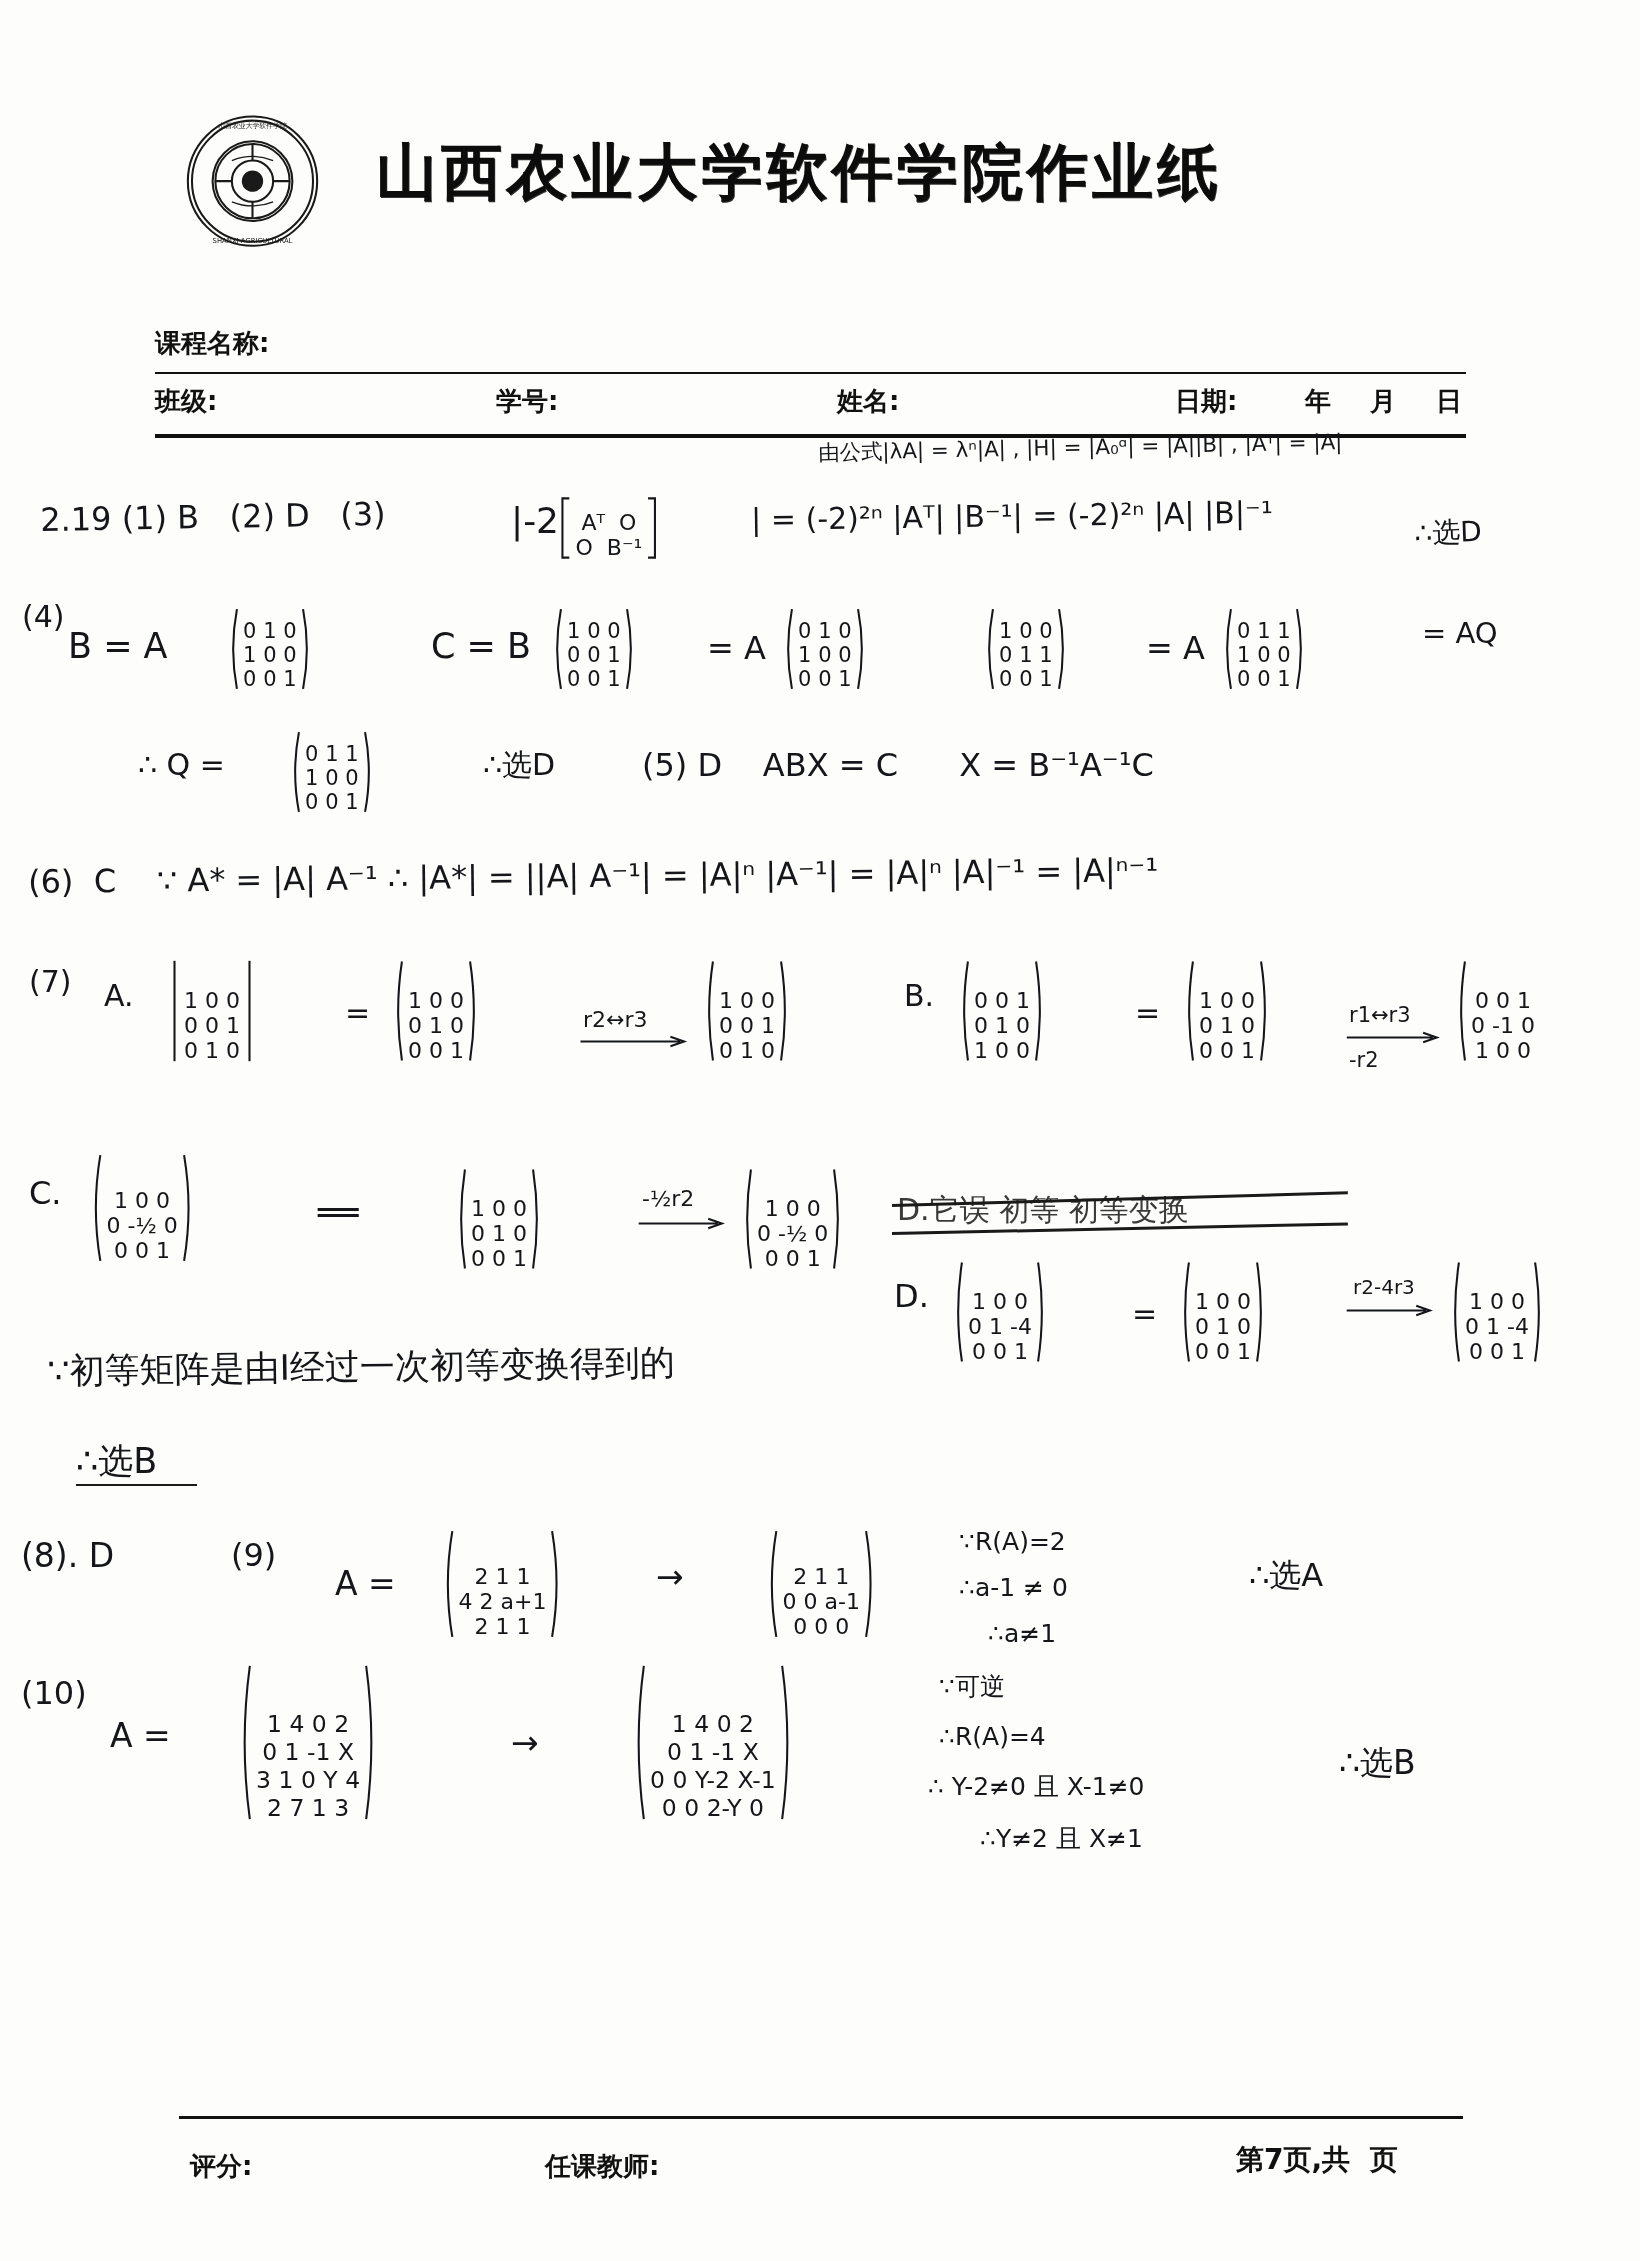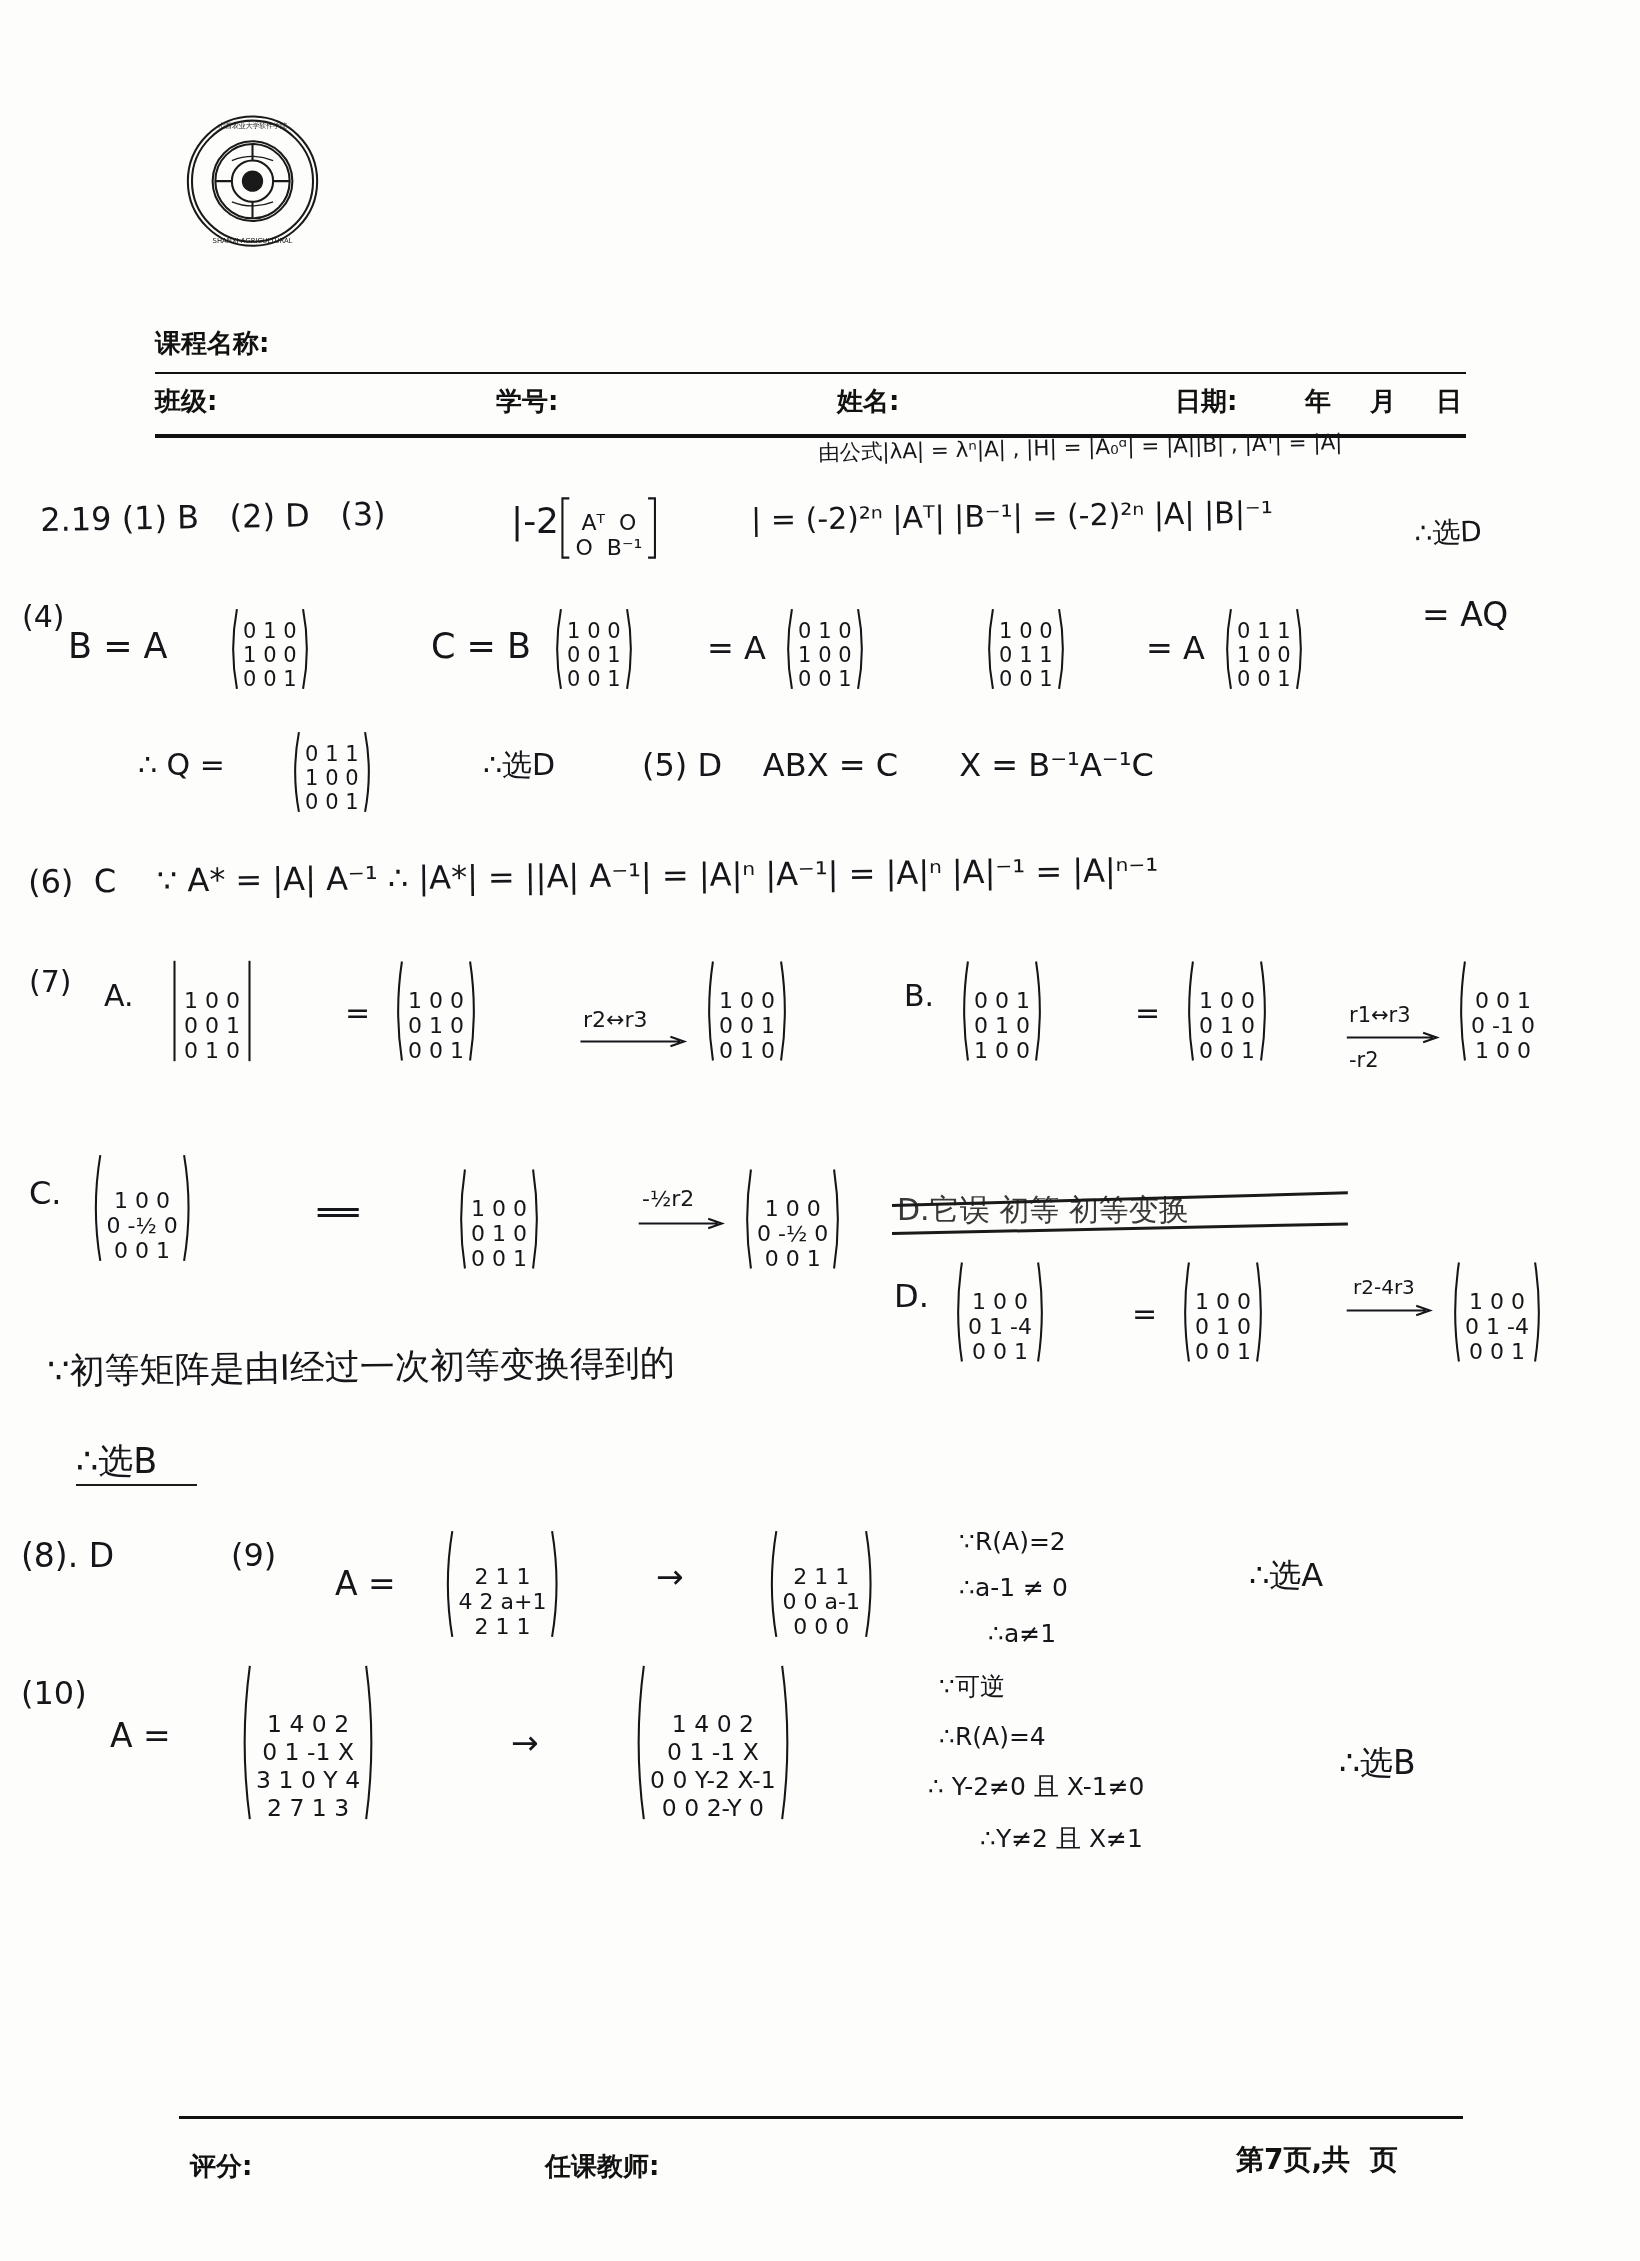--- a/index.html
+++ b/index.html
@@ -163,20 +163,21 @@
           <path d="M125 48 L125 72 M125 132 L125 156 M71 102 L95 102 M155 102 L179 102"></path>
           <path d="M95 72 Q125 60 155 72" stroke-width="2"></path>
           <path d="M95 132 Q125 144 155 132" stroke-width="2"></path>
         </g>
         <g fill="#1a1a1a" font-family="DejaVu Sans, sans-serif" font-size="10">
           <text x="125" y="24" text-anchor="middle">山西农业大学软件学院</text>
           <text x="125" y="192" text-anchor="middle">SHANXI AGRICULTURAL</text>
         </g>
       </svg>
     </div>
+    <div class="school-title">山西农业大学软件学院作业纸</div>
   </div>
 
   <div class="form-area">
 
     <div class="form-row">
       <div class="flabel" style="left:155px; top:29px;">课程名称:</div>
       <div class="rule" style="left:155px; top:75px; width:1311px;"></div>
     </div>
 
     <div class="form-row">
@@ -287,21 +288,21 @@
       <div class="rows">
         <div>0 1 1</div>
         <div>1 0 0</div>
         <div>0 0 1</div>
       </div>
       <svg class="brk" width="11" height="84" viewBox="0 0 16 122">
         <path d="M3 3 Q14 61 3 119" fill="none" stroke="#15161a" stroke-width="3"></path>
       </svg>
     </div>
 
-    <div class="hw" style="left:1422px; top:598px; font-size:33px;">= AQ</div>
+    <div class="hw" style="left:1422px; top:618px; font-size:29px;">= AQ</div>
 
     <div class="hw" style="left:138px; top:749px; font-size:30px;">∴ Q =</div>
 
     <div class="mat" style="left:290px; top:730px; font-size:21px;">
       <svg class="brk" width="11" height="84" viewBox="0 0 16 122">
         <path d="M13 3 Q2 61 13 119" fill="none" stroke="#15161a" stroke-width="3"></path>
       </svg>
       <div class="rows">
         <div>0 1 1</div>
         <div>1 0 0</div>

